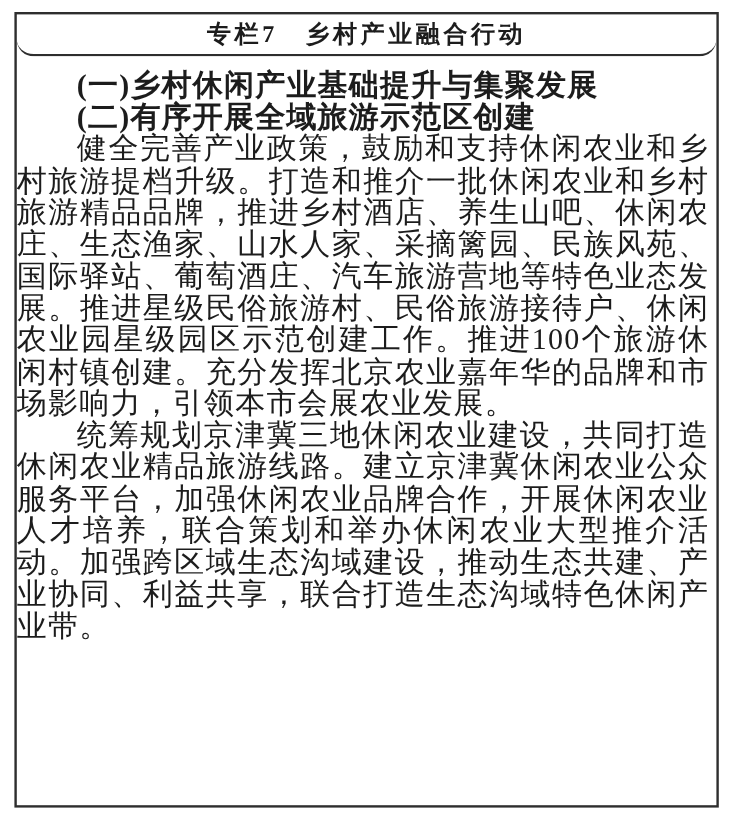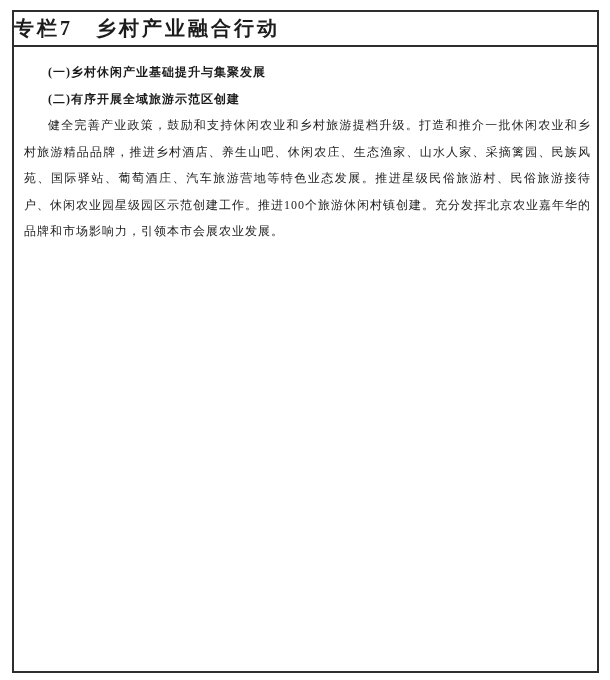--- a/index.html
+++ b/index.html
@@ -23,31 +23,33 @@
     border: 2px solid var(--border-color, #2e2e2e);
     background: var(--bg-color, #ffffff);
     overflow: hidden;
   }
   .panel-header {
     height: 35px;
     box-sizing: border-box;
     border-bottom: 2px solid var(--border-color, #2e2e2e);
     display: flex;
     align-items: center;
+    justify-content: center;
+    border-radius: 14px;
   }
   .panel-title {
     font-size: 20px;
     font-weight: bold;
     letter-spacing: 3px;
     color: var(--text-color, #141414);
     white-space: nowrap;
   }
   .panel-body {
-    padding: 12px 6px 0 10px;
-    font-size: 12px;
+    padding: 12px 6px 0 0;
+    font-size: 25px;
     line-height: 26.5px;
     letter-spacing: 1px;
     color: var(--text-color, #1c1c1c);
     text-align: justify;
     text-justify: inter-character;
   }
   .section-heading {
     text-indent: 2em;
     margin: 0;
     font-weight: 600;
@@ -63,14 +65,15 @@
 <div class="panel">
   <div class="panel-header">
     <div class="panel-title">专栏7　乡村产业融合行动</div>
   </div>
   <div class="panel-body">
     <div class="section-heading">(一)乡村休闲产业基础提升与集聚发展</div>
 
     <div class="section-heading">(二)有序开展全域旅游示范区创建</div>
     <p class="section-paragraph">健全完善产业政策，鼓励和支持休闲农业和乡村旅游提档升级。打造和推介一批休闲农业和乡村旅游精品品牌，推进乡村酒店、养生山吧、休闲农庄、生态渔家、山水人家、采摘篱园、民族风苑、国际驿站、葡萄酒庄、汽车旅游营地等特色业态发展。推进星级民俗旅游村、民俗旅游接待户、休闲农业园星级园区示范创建工作。推进100个旅游休闲村镇创建。充分发挥北京农业嘉年华的品牌和市场影响力，引领本市会展农业发展。</p>
 
+    <p class="section-paragraph">统筹规划京津冀三地休闲农业建设，共同打造休闲农业精品旅游线路。建立京津冀休闲农业公众服务平台，加强休闲农业品牌合作，开展休闲农业人才培养，联合策划和举办休闲农业大型推介活动。加强跨区域生态沟域建设，推动生态共建、产业协同、利益共享，联合打造生态沟域特色休闲产业带。</p>
   </div>
 </div>
 
 </body></html>

